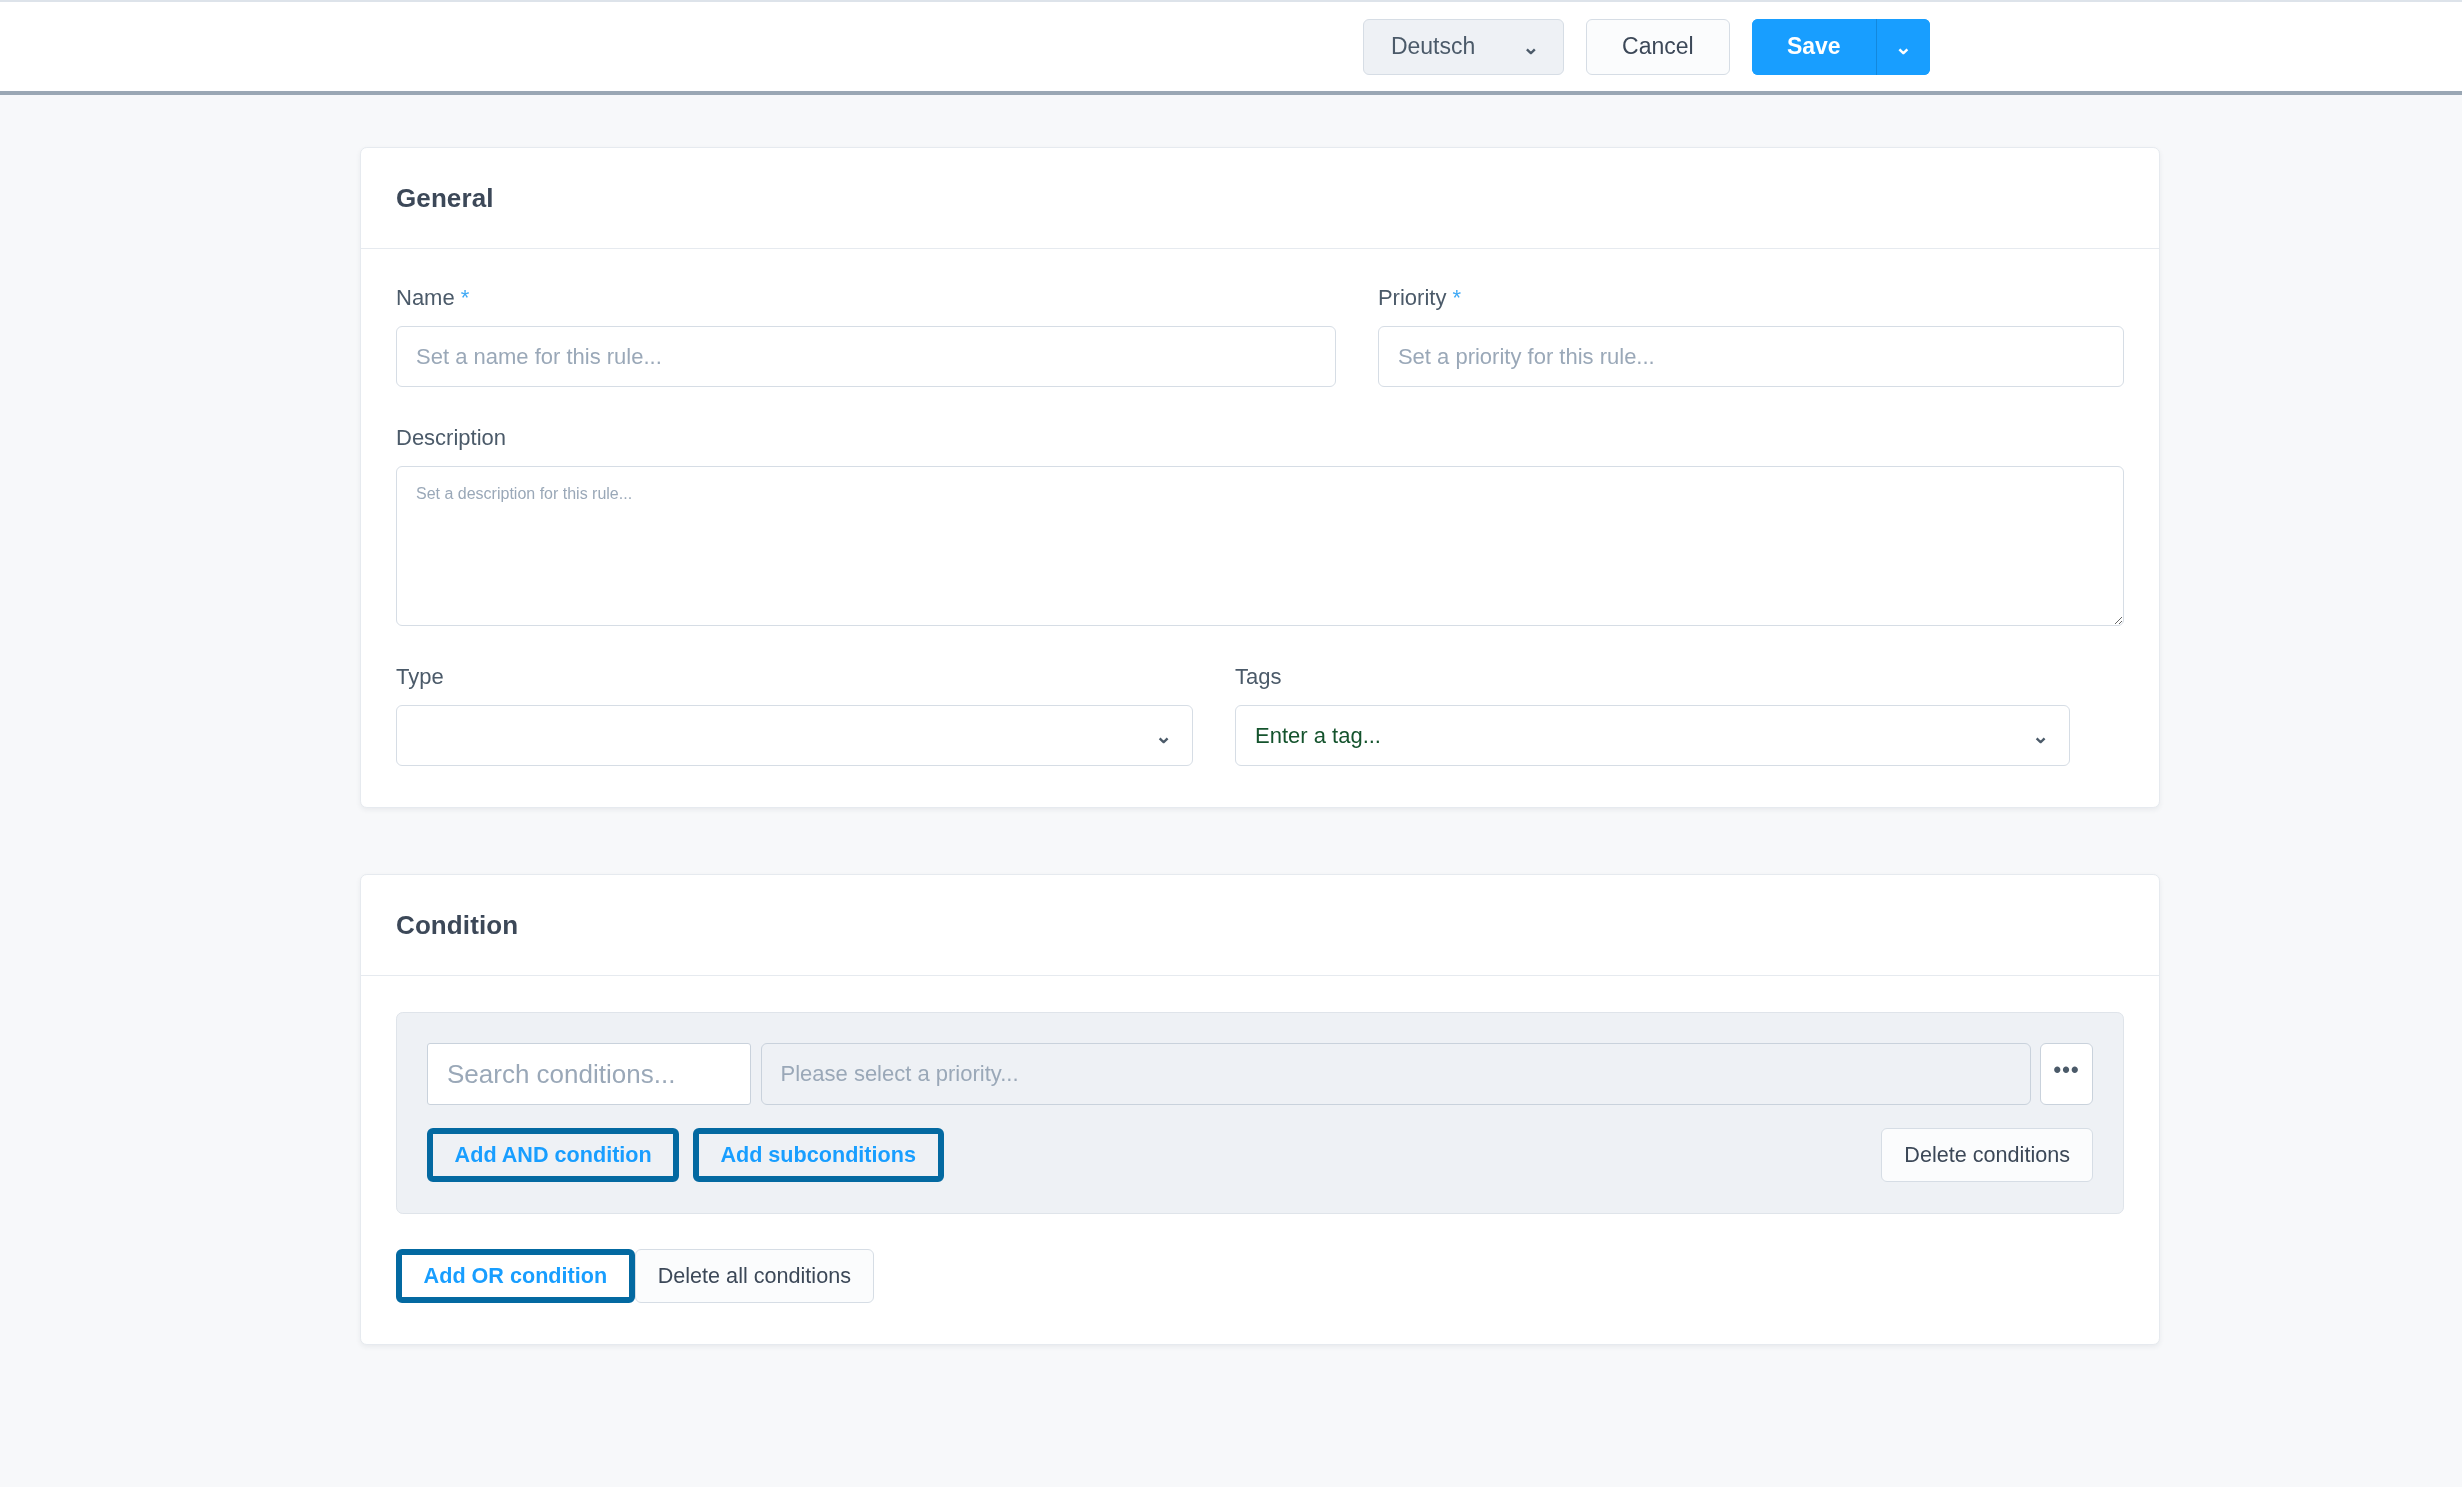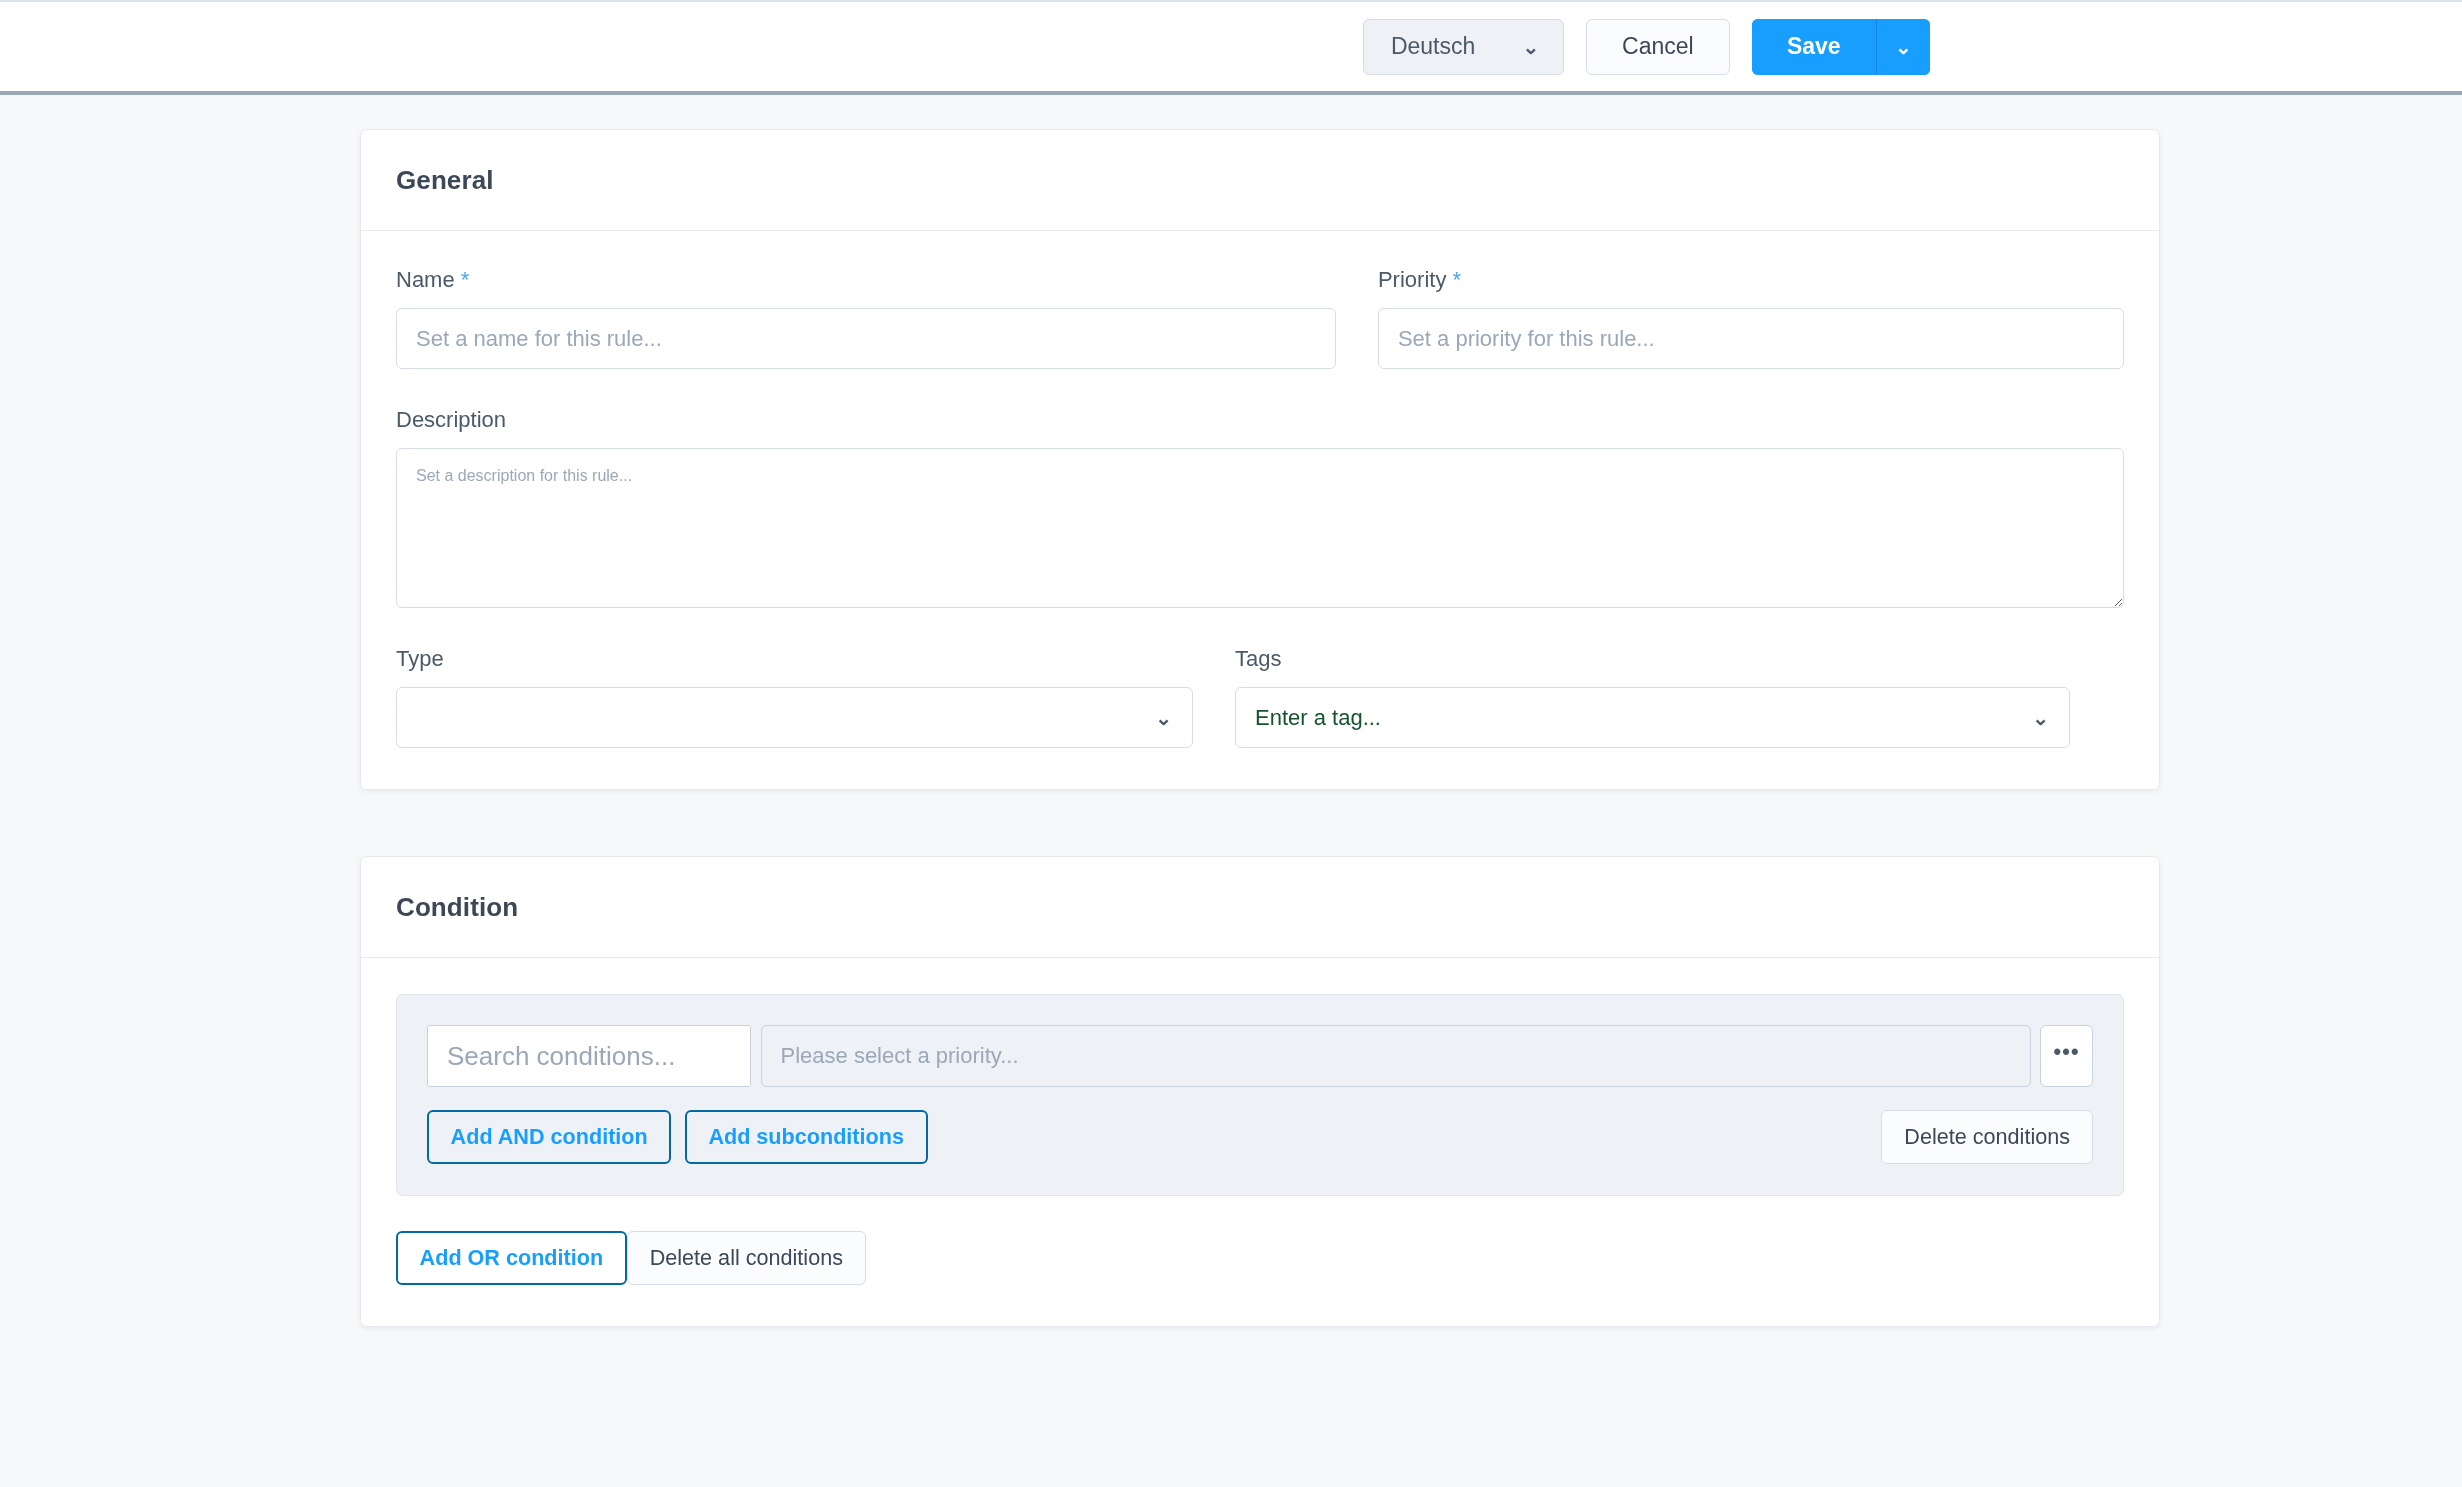--- a/index.html
+++ b/index.html
@@ -79,21 +79,21 @@
     font-size: 20px;
     font-weight: bold;
     cursor: pointer;
     line-height: 1;
     display: flex;
     align-items: center;
     justify-content: center;
   }
 
   
-  .page { padding: 34px 0 0 0; }
+  .page { padding: 52px 0 0 0; }
   .wrap { width: 1800px; margin-left: 360px; }
 
   .card {
     background: #ffffff;
     border: 0.7px solid #e6eaef;
     border-radius: 6.8px;
     box-shadow: 0 2px 5.4px rgba(40,55,75,0.07);
     margin-bottom: 66px;
   }
   .card-header {
@@ -225,21 +225,21 @@
     padding-bottom: 6.8px;
   }
 
   .cond-actions { display: flex; align-items: center; justify-content: space-between; }
   .cond-actions-left { display: flex; gap: 13.5px; }
 
   .btn-outline-blue {
     height: 54px;
     padding: 0 21.6px;
     background: transparent;
-    border: 2px solid #0369a1;
+    border: 6px solid #0369a1;
     border-radius: 6px;
     color: #189eff;
     font-size: 21.6px;
     font-weight: bold;
     cursor: pointer;
     font-family: "Liberation Sans", sans-serif;
   }
   .btn-outline-blue.filled { background: #ffffff; }
 
   .btn-grey {

